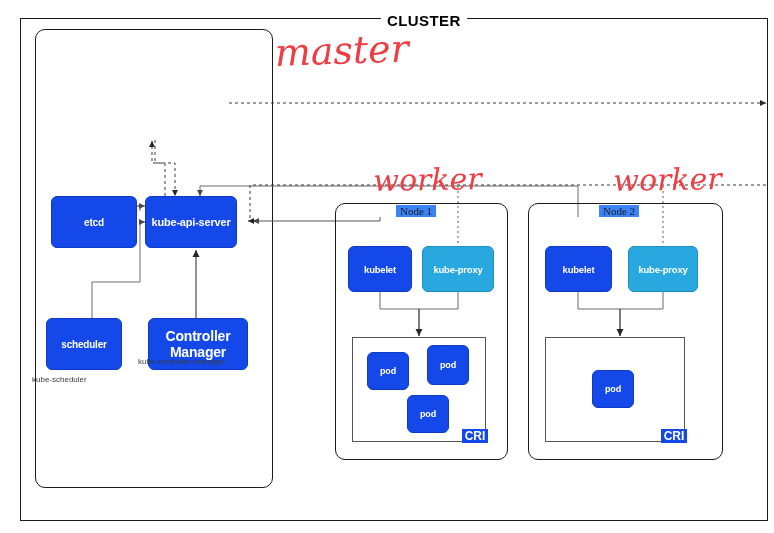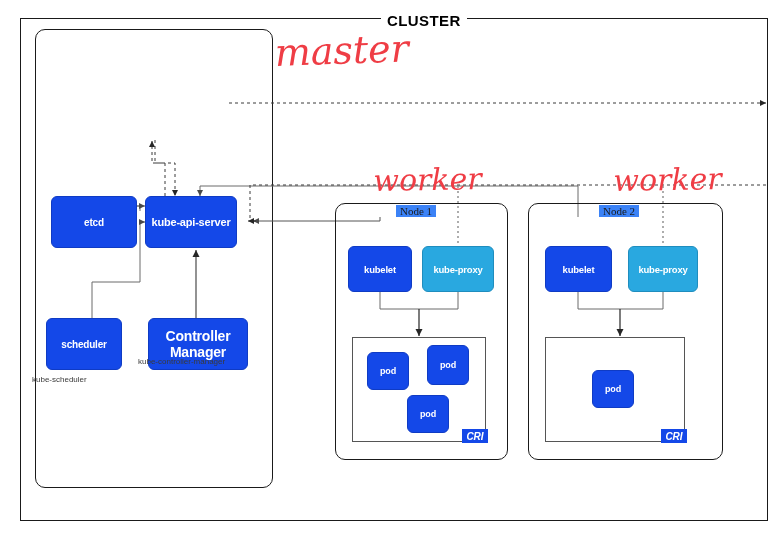--- a/index.html
+++ b/index.html
@@ -59,27 +59,26 @@
   .plain-frame {
     border: 1px solid #555555;
   }
   .cluster-frame {
     border: 1.5px solid #1a1a1a;
   }
   .cri-badge {
     position: absolute;
     background: #1448e8;
     color: #ffffff;
-    font-size: 10px;
+    font-size: 12px;
     font-weight: bold;
     display: flex;
     align-items: center;
     justify-content: center;
     box-sizing: border-box;
-    font-style: italic;
   }
   .title-cluster {
     position: absolute;
     font-size: 15px;
     font-weight: bold;
     color: #000000;
     letter-spacing: 0.4px;
     background: #ffffff;
     padding: 0 6px;
   }

